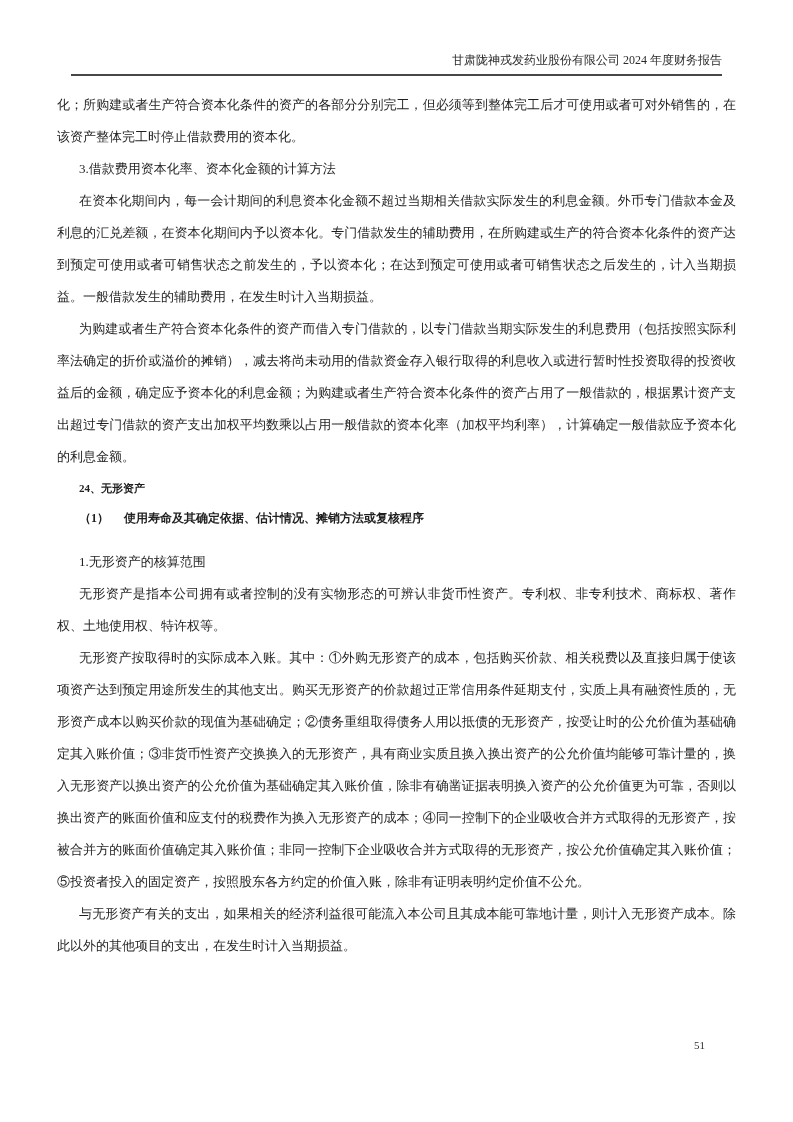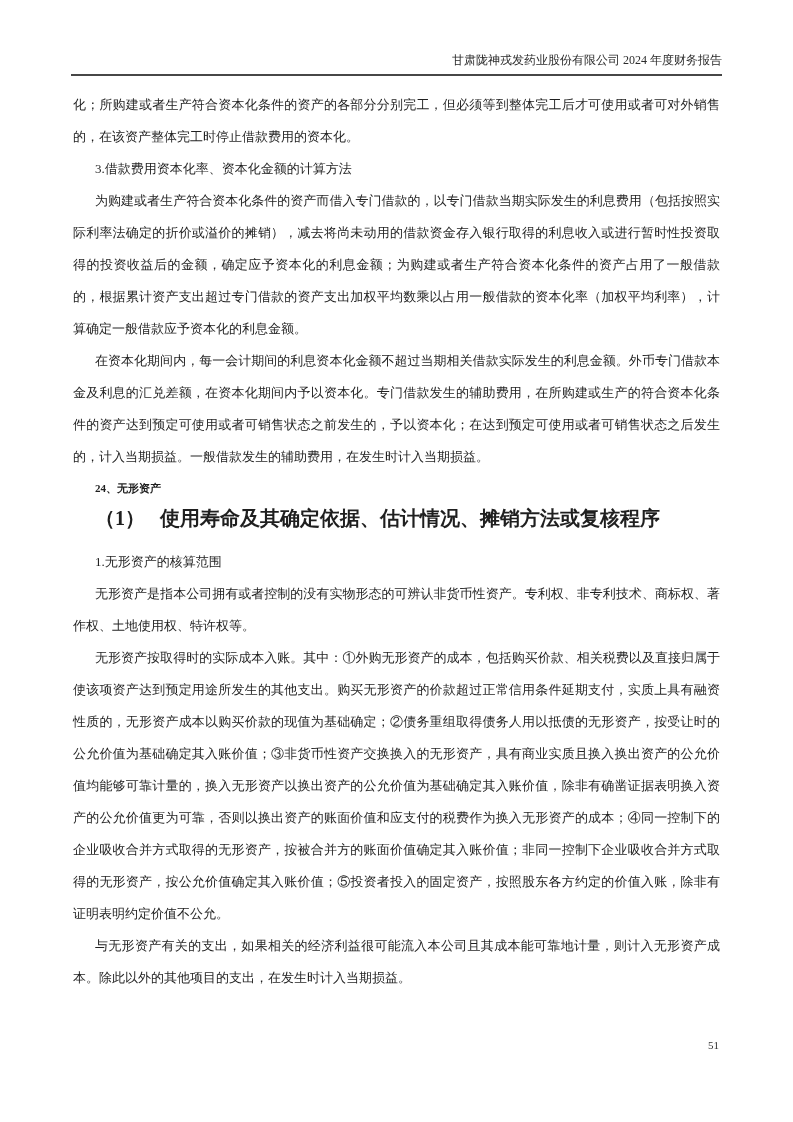--- a/index.html
+++ b/index.html
@@ -21,21 +21,21 @@
     margin: 0 71px;
     padding-top: 52px;
     padding-bottom: 5px;
     text-align: right;
     font-size: 12px;
     line-height: 17px;
     color: #2b2b2b;
     border-bottom: 2px solid #474747;
   }
   .content {
-    margin: 0 73px;
+    margin: 0 57px;
     padding-top: 13px;
     font-size: 13px;
     line-height: 32px;
     text-align: justify;
     text-justify: inter-character;
     color: #1f1f1f;
   }
   .content p {
     margin: 0;
     text-indent: 22px;
@@ -46,59 +46,59 @@
   .section-heading {
     margin: 11px 0 0 0;
     font-size: 11px;
     font-weight: bold;
     line-height: 30px;
     text-indent: 0;
     text-align: left;
   }
   .subsection-heading {
     margin: 7px 0 0 0;
-    font-size: 20px;
+    font-size: 12px;
     font-weight: bold;
     line-height: 30px;
     text-indent: 0;
     text-align: left;
   }
   .subsection-heading .sub-number {
     margin-right: 15px;
   }
   .content p.after-heading {
     margin-top: 13px;
   }
   .page-number {
     position: absolute;
     top: 1037px;
-    right: 74px;
+    right: 88px;
     font-size: 11px;
     line-height: 16px;
     color: #333333;
   }
 </style>
 </head>
 <body>
 
 <div class="page">
 
   <div class="report-header">
     <span>甘肃陇神戎发药业股份有限公司 2024 年度财务报告</span>
   </div>
 
   <div class="content">
 
     <p class="no-indent">化；所购建或者生产符合资本化条件的资产的各部分分别完工，但必须等到整体完工后才可使用或者可对外销售的，在该资产整体完工时停止借款费用的资本化。</p>
 
     <p>3.借款费用资本化率、资本化金额的计算方法</p>
 
+    <p>在资本化期间内，每一会计期间的利息资本化金额不超过当期相关借款实际发生的利息金额。外币专门借款本金及利息的汇兑差额，在资本化期间内予以资本化。专门借款发生的辅助费用，在所购建或生产的符合资本化条件的资产达到预定可使用或者可销售状态之前发生的，予以资本化；在达到预定可使用或者可销售状态之后发生的，计入当期损益。一般借款发生的辅助费用，在发生时计入当期损益。</p>
+
     <p>为购建或者生产符合资本化条件的资产而借入专门借款的，以专门借款当期实际发生的利息费用（包括按照实际利率法确定的折价或溢价的摊销），减去将尚未动用的借款资金存入银行取得的利息收入或进行暂时性投资取得的投资收益后的金额，确定应予资本化的利息金额；为购建或者生产符合资本化条件的资产占用了一般借款的，根据累计资产支出超过专门借款的资产支出加权平均数乘以占用一般借款的资本化率（加权平均利率），计算确定一般借款应予资本化的利息金额。</p>
-
-    <p>在资本化期间内，每一会计期间的利息资本化金额不超过当期相关借款实际发生的利息金额。外币专门借款本金及利息的汇兑差额，在资本化期间内予以资本化。专门借款发生的辅助费用，在所购建或生产的符合资本化条件的资产达到预定可使用或者可销售状态之前发生的，予以资本化；在达到预定可使用或者可销售状态之后发生的，计入当期损益。一般借款发生的辅助费用，在发生时计入当期损益。</p>
 
     <p class="section-heading">24、无形资产</p>
 
     <p class="subsection-heading">
       <span class="sub-number">（1）</span><span>使用寿命及其确定依据、估计情况、摊销方法或复核程序</span>
     </p>
 
     <p class="after-heading">1.无形资产的核算范围</p>
 
     <p>无形资产是指本公司拥有或者控制的没有实物形态的可辨认非货币性资产。专利权、非专利技术、商标权、著作权、土地使用权、特许权等。</p>

